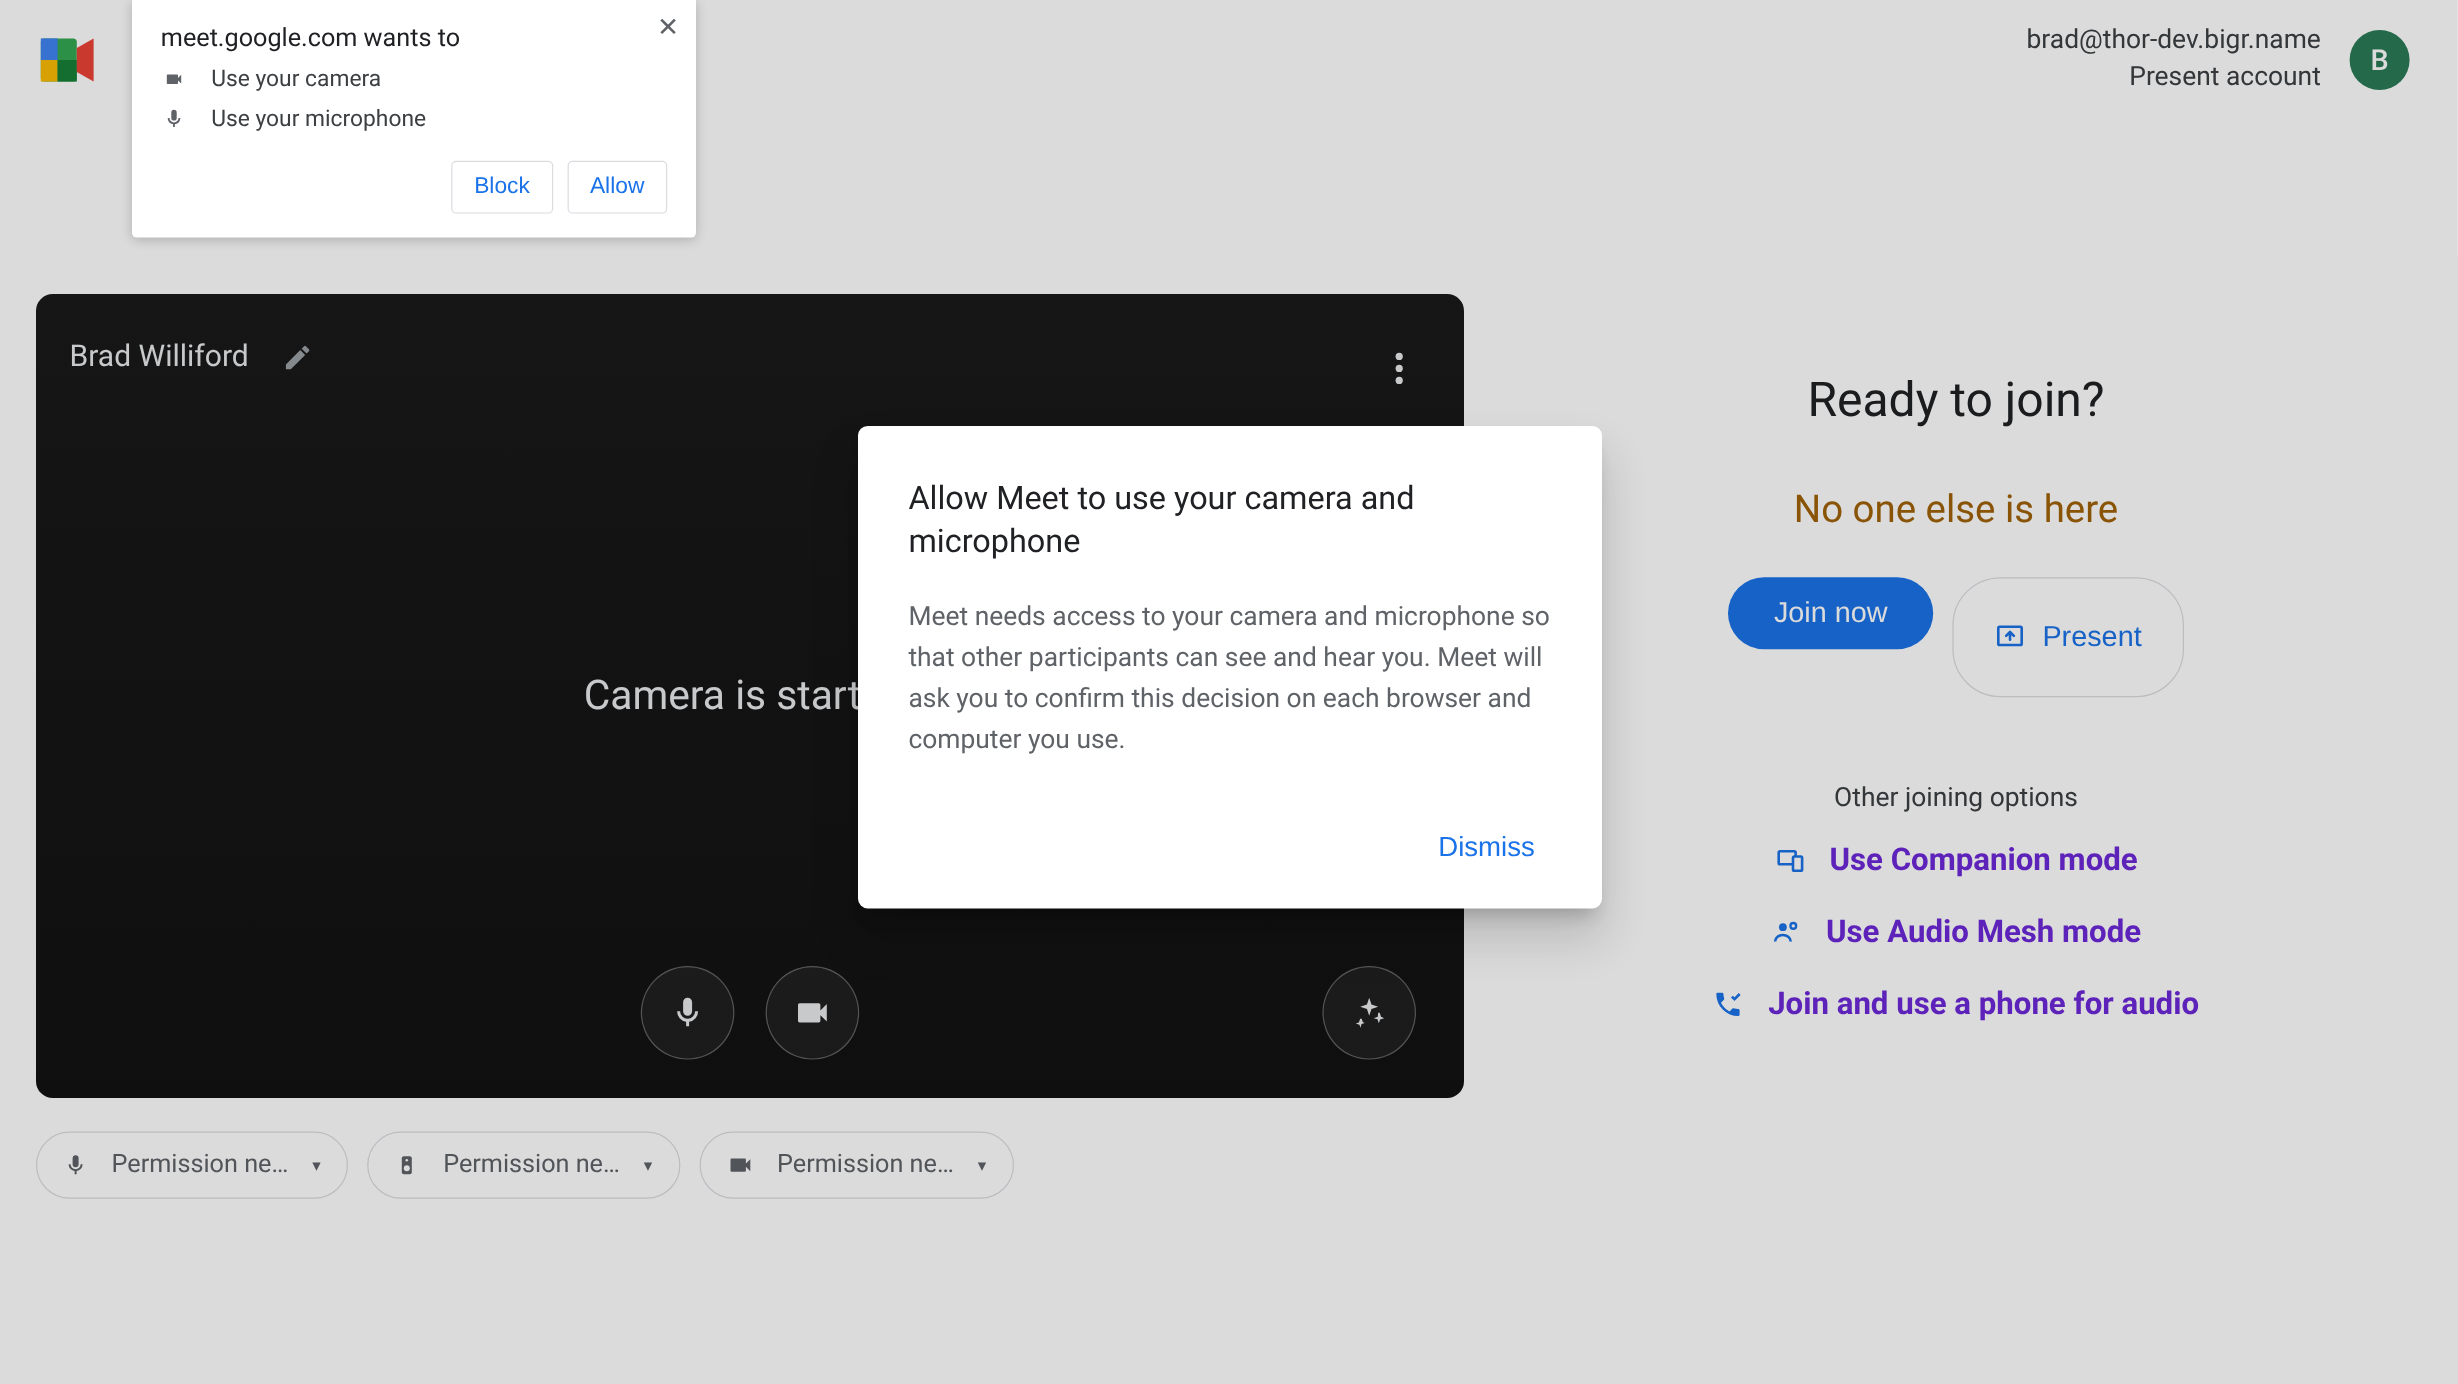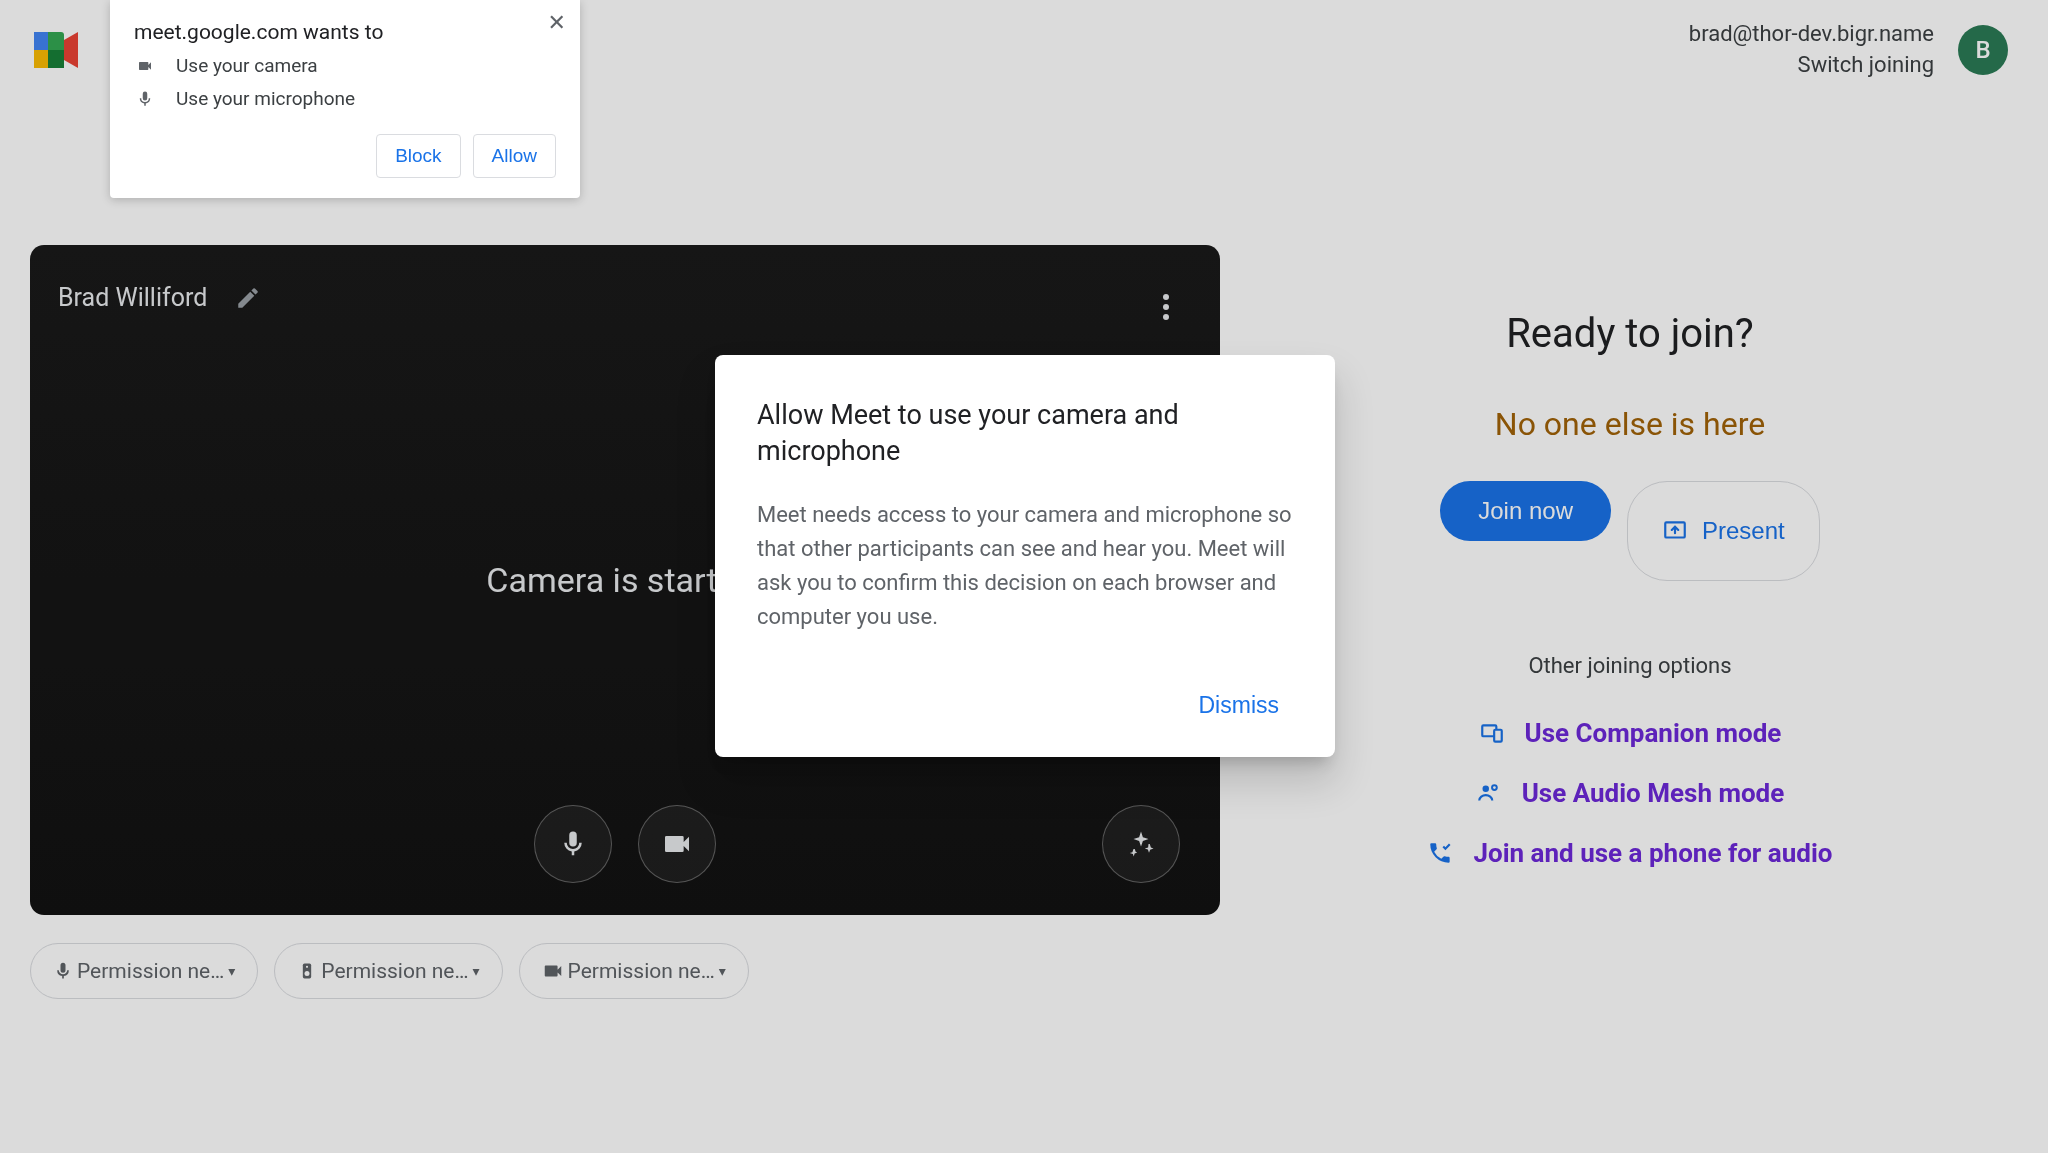--- a/index.html
+++ b/index.html
@@ -76,21 +76,21 @@
     background: rgba(255,255,255,0.06);
     display: flex; align-items: center; justify-content: center;
     color: #e8eaed;
   }
   .ctrl-effects { position: absolute; right: 40px; bottom: 32px; }
   .pills {
     display: flex; gap: 16px; margin-top: 28px;
   }
   .pill {
     height: 56px; border: 1px solid #dadce0; border-radius: 28px;
-    display: flex; align-items: center; gap: 4px;
+    display: flex; align-items: center; gap: 20px;
     padding: 0 22px; color: #5f6368; font-size: 21px;
     background: #fff;
     max-width: 295px; overflow: hidden;
   }
   .pill span.txt { white-space: nowrap; overflow: hidden; text-overflow: ellipsis; flex: 1; }
   .pill .caret { font-size: 14px; }
   
   .join-col {
     position: absolute; left: 1330px; top: 310px; width: 600px;
     display: flex; flex-direction: column; align-items: center;
@@ -103,21 +103,21 @@
     background: #1a73e8; color: #fff; border: none;
     height: 60px; padding: 0 38px; border-radius: 40px;
     font-size: 24px; font-weight: 500;
   }
   .present {
     background: #fff; color: #1a73e8; border: 1px solid #dadce0;
     height: 100px; padding: 0 34px; border-radius: 40px;
     font-size: 24px; font-weight: 500;
     display: flex; align-items: center; gap: 14px;
   }
-  .other-label { font-size: 22px; color: #3c4043; margin-bottom: 40px; }
+  .other-label { font-size: 22px; color: #3c4043; margin-bottom: 24px; }
   .other-opts { display: flex; flex-direction: column; gap: 30px; align-items: center; }
   .other-link {
     display: flex; align-items: center; gap: 20px;
     color: #6d28d9; font-size: 26px; font-weight: 700;
   }
   
   .perm-popup {
     position: absolute; top: 0; left: 110px;
     width: 470px; background: #fff;
     box-shadow: 0 2px 10px rgba(0,0,0,0.2);
@@ -162,21 +162,21 @@
       <rect x="4" y="4" width="30" height="36" rx="3" fill="#34a853"></rect>
       <rect x="4" y="4" width="14" height="18" fill="#4285f4"></rect>
       <rect x="4" y="22" width="14" height="18" fill="#fbbc04"></rect>
       <rect x="18" y="22" width="16" height="18" fill="#188038"></rect>
       <path d="M34 12 L48 4 L48 40 L34 32 Z" fill="#ea4335"></path>
     </svg>
   </div>
   <div class="account">
     <div class="account-info">
       <div class="account-email">brad@thor-dev.bigr.name</div>
-      <div class="switch-link">Switch joining</div>
+      <div class="switch-link">Present account</div>
     </div>
     <div class="avatar">B</div>
   </div>
 </div>
 
 <div class="preview-col">
   <div class="video-preview">
     <div class="preview-name">
       <span>Brad Williford</span>
       <span class="edit-icon">

